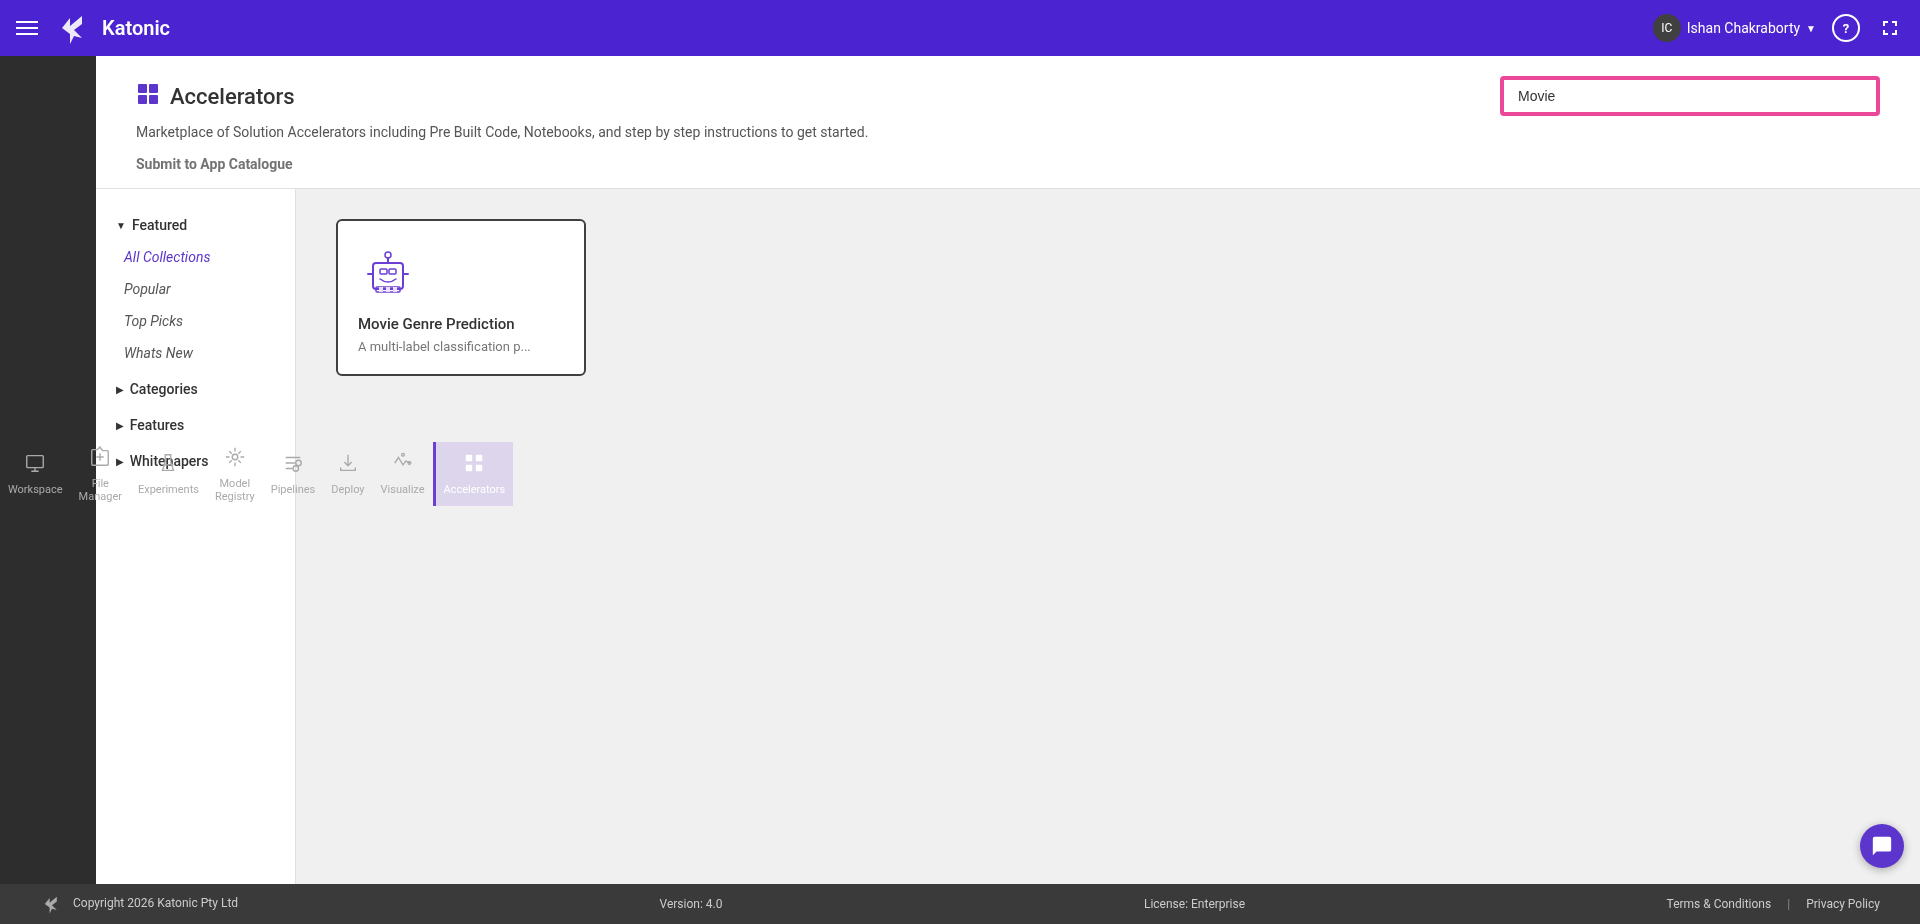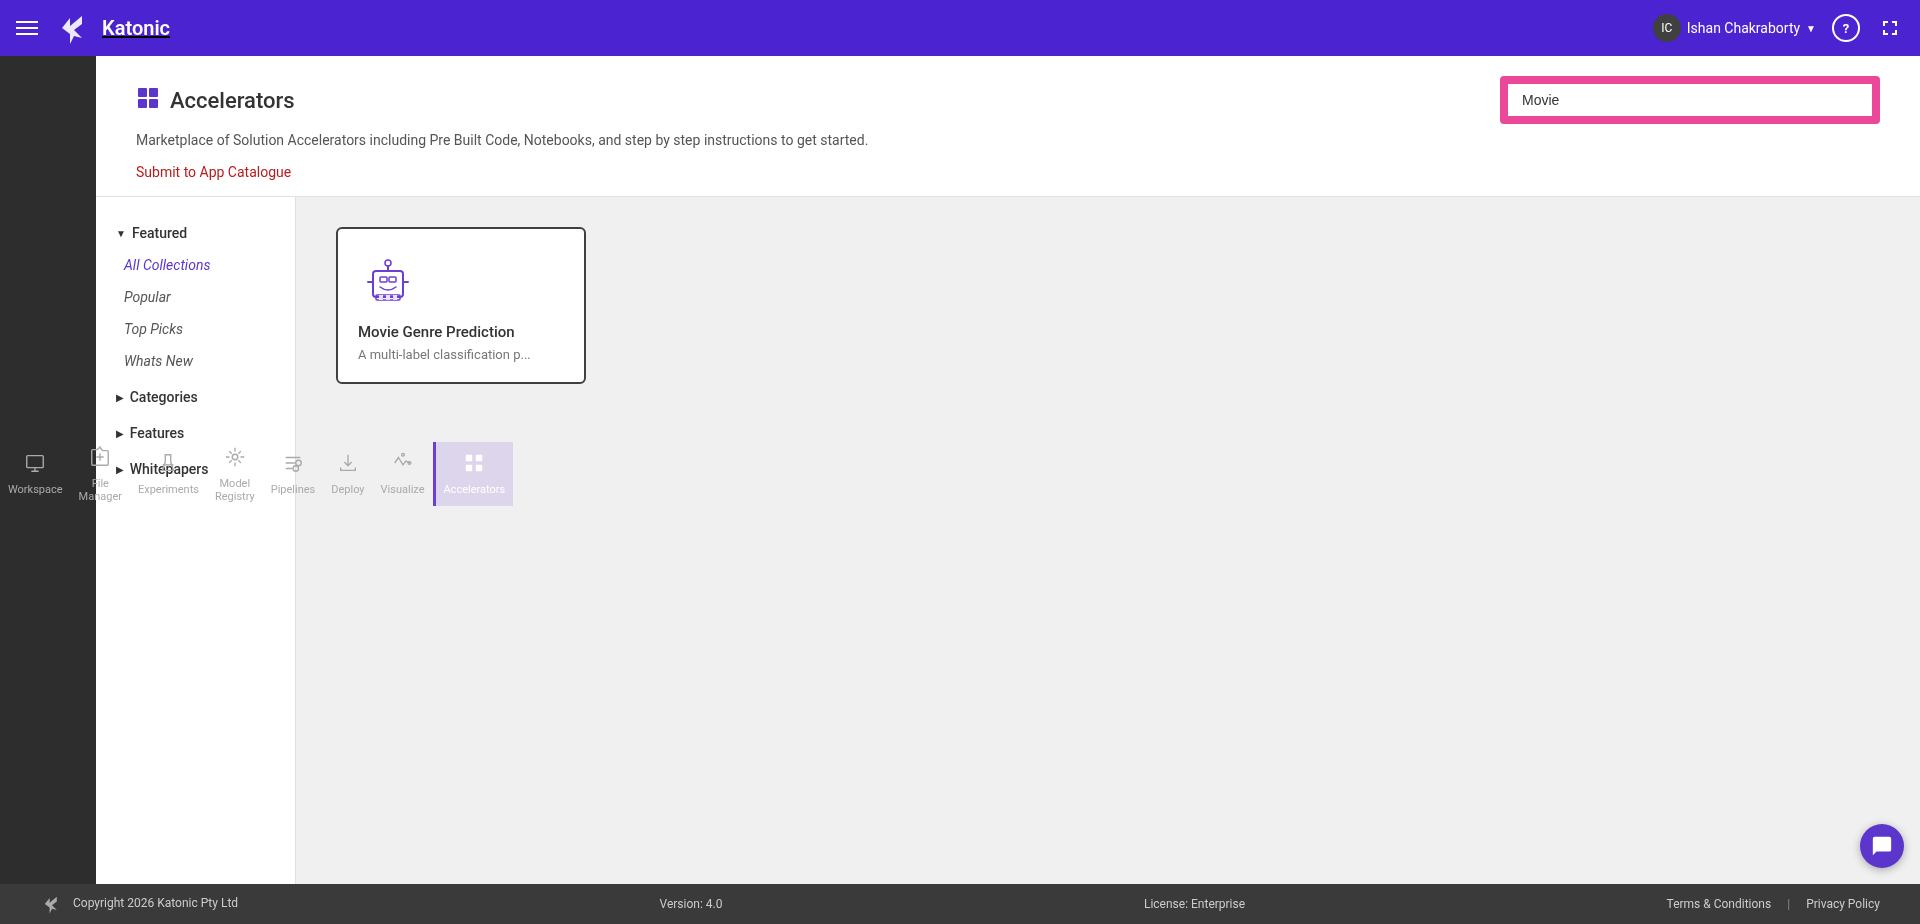--- a/index.html
+++ b/index.html
@@ -12,21 +12,21 @@
       display: flex;
       align-items: center;
       padding: 0 16px;
       justify-content: space-between;
       position: fixed;
       top: 0;
       left: 0;
       right: 0;
       z-index: 100;
     }
-    .header-left { display: flex; align-items: center; gap: 16px; text-decoration: underline; }
+    .header-left { display: flex; align-items: center; gap: 16px; }
     .hamburger-icon { color: white; cursor: pointer; font-size: 20px; display: flex; flex-direction: column; gap: 4px; }
     .hamburger-icon span { display: block; width: 22px; height: 2px; background: white; }
     .logo { display: flex; align-items: center; gap: 8px; color: white; font-size: 20px; font-weight: 600; }
     .logo svg { width: 40px; height: 40px; }
     .header-right { display: flex; align-items: center; gap: 16px; }
     .user-info { display: flex; align-items: center; gap: 6px; color: white; font-size: 14px; cursor: pointer; }
     .user-avatar { width: 28px; height: 28px; border-radius: 50%; background: #404040; display: flex; align-items: center; justify-content: center; color: white; font-size: 12px; }
     .header-icon { color: white; font-size: 18px; cursor: pointer; width: 28px; height: 28px; display: flex; align-items: center; justify-content: center; }
 
     
@@ -85,24 +85,24 @@
     .page-title {
       display: flex;
       align-items: center;
       gap: 10px;
       font-size: 22px;
       font-weight: 500;
       color: #333;
     }
     .page-title .grid-icon { color: #5c35cc; font-size: 22px; }
     .page-desc { color: #555; font-size: 14px; margin-bottom: 14px; }
-    .submit-link { color: #b91c1c; font-size: 14px; font-weight: 400; cursor: pointer; text-decoration: none; display: inline-block; padding-bottom: 16px; }
+    .submit-link { color: #737373; font-size: 14px; font-weight: 700; cursor: pointer; text-decoration: none; display: inline-block; padding-bottom: 16px; }
     .search-input-container { position: relative; }
     .search-input {
-      border: 8px solid #ec4899;
+      border: 4px solid #ec4899;
       border-radius: 4px;
       padding: 8px 14px;
       width: 380px;
       font-size: 14px;
       color: #333;
       outline: none;
     }
 
     
     .content-area {

